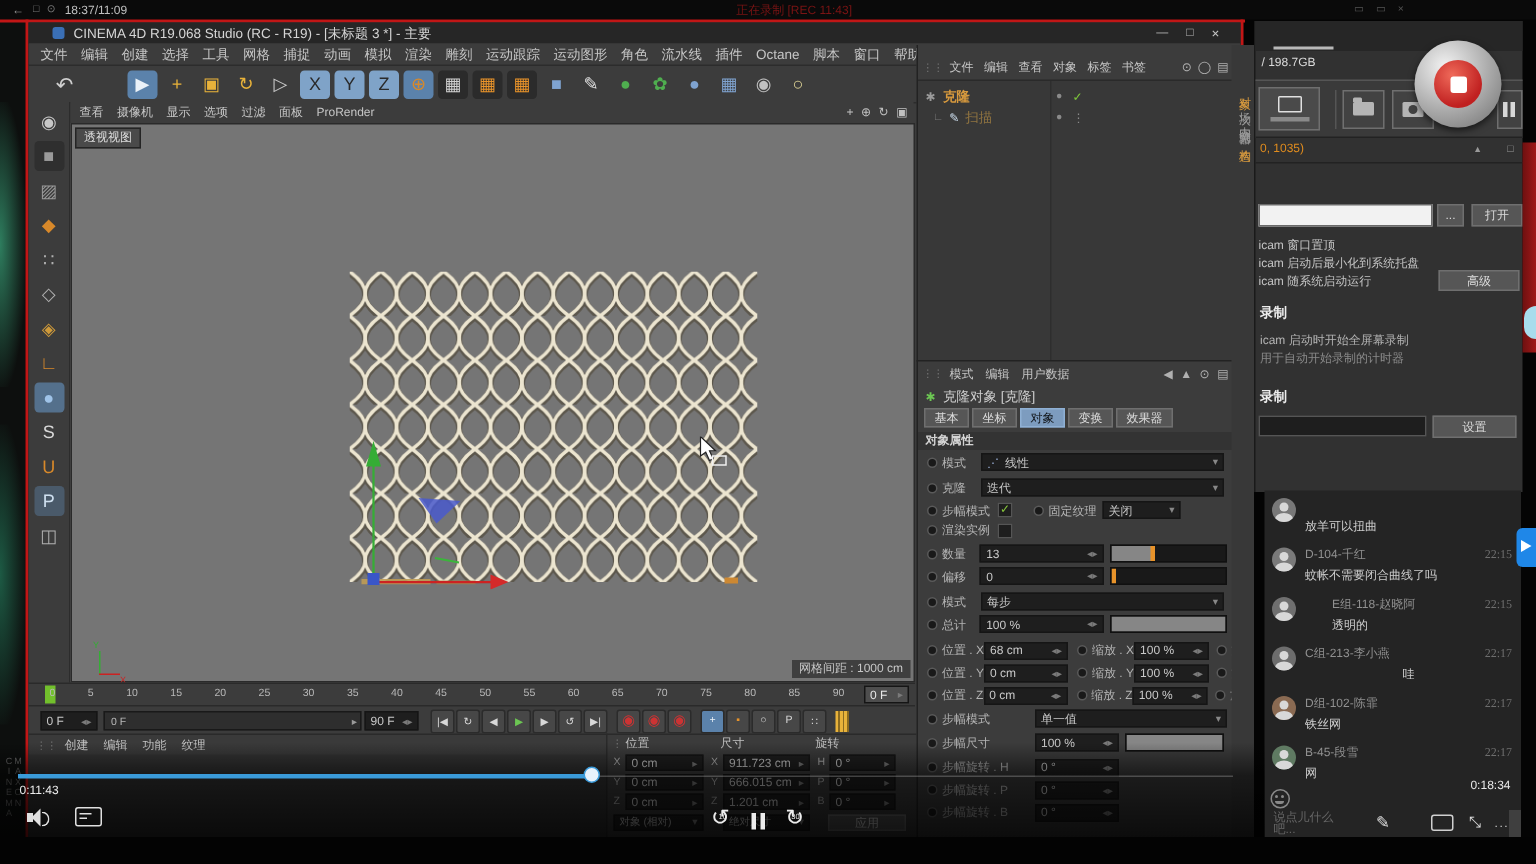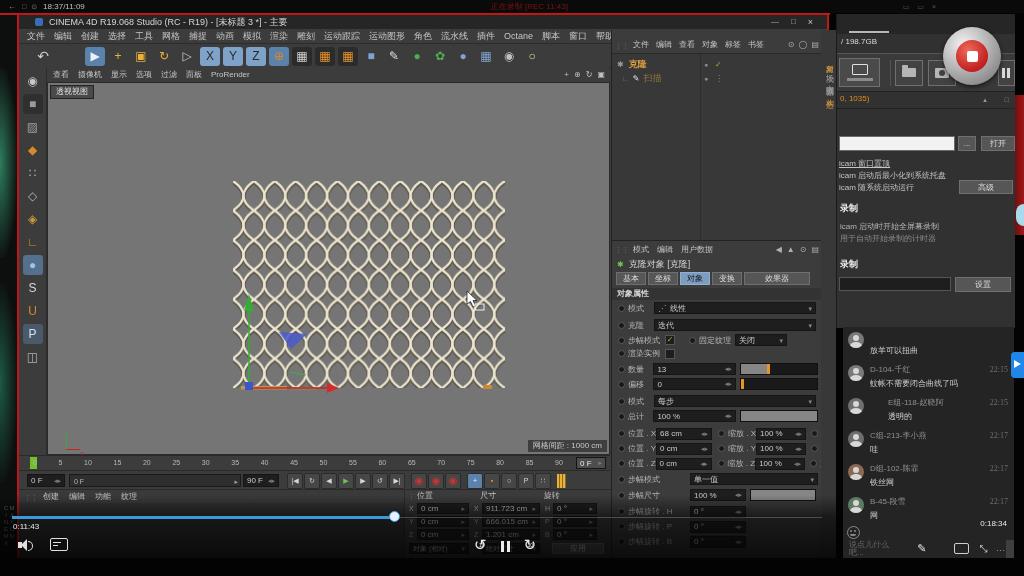--- a/index.html
+++ b/index.html
@@ -460,21 +460,21 @@
       </div>
       <div class="abs row" style="left:0;top:17px;width:211px;height:13px;">
         <span class="t8" style="color:#6cc653;margin-left:5px;">✱</span>
         <span class="t9" style="color:#d0d0d0;margin-left:5px;">克隆对象 [克隆]</span>
       </div>
       <div class="abs row" style="left:4px;top:31px;gap:2px;">
         <div class="btn t8" style="height:13px;padding:0 6px;">基本</div>
         <div class="btn t8" style="height:13px;padding:0 6px;">坐标</div>
         <div class="btn t8" style="height:13px;padding:0 6px;background:#7d9cbf;color:#101418;border-color:#8fb0d4;">对象</div>
         <div class="btn t8" style="height:13px;padding:0 6px;">变换</div>
-        <div class="btn t8" style="height:13px;padding:0 20px;">效果器</div>
+        <div class="btn t8" style="height:13px;padding:0 6px;">效果器</div>
       </div>
       <div class="abs row" style="left:0;top:47px;width:211px;height:12px;background:#333;">
         <span class="t8" style="color:#d4d4d4;margin-left:5px;font-weight:bold;">对象属性</span>
       </div>
 
       <div class="abs row" style="left:6px;top:61px;width:200px;">
         <span class="dot"></span>
           <span class="lbl" style="width:26px;">模式</span>
         <div class="dd" style="width:162px;height:12px;">
             <span class="row">
@@ -706,21 +706,21 @@
 
     <div class="abs row" style="left:2px;top:122px;">
       <div style="width:116px;height:15px;background:#f2f2f2;border:1px solid #6a6a6a;box-sizing:border-box;"></div>
       <div class="btn" style="width:18px;height:15px;margin-left:3px;">...</div>
       <div class="btn" style="width:34px;height:15px;margin-left:5px;">打开</div>
     </div>
 
     <div class="abs" style="left:2px;top:144px;width:176px;">
 
         <div class="row" style="height:12px;">
-          <span class="t8" style="color:#c4c4c4;white-space:nowrap;text-decoration:underline;">icam 窗口置顶</span>
+          <span class="t8" style="color:#c4c4c4;white-space:nowrap;">icam 窗口置顶</span>
         </div>
 
         <div class="row" style="height:12px;">
           <span class="t8" style="color:#c4c4c4;white-space:nowrap;">icam 启动后最小化到系统托盘</span>
         </div>
 
         <div class="row" style="height:12px;">
           <span class="t8" style="color:#c4c4c4;white-space:nowrap;">icam 随系统启动运行</span>
         </div>
       </div>
@@ -766,21 +766,21 @@
             <div class="row" style="height:9px;">
               <span class="msg-name">E组-118-赵晓阿</span>
               <span class="msg-time">22:15</span>
             </div>
             <div class="msg-text">透明的</div>
           </div>
         </div>
 
         <div style="display:flex;padding:5px 6px 4px 5px;">
           <div class="avatar" style="background: rgb(109, 109, 109);"></div>
-          <div style="flex:1;margin-left:6px;min-width:0;">
+          <div style="flex:1;margin-left:6px;min-width:0;text-align:center;">
             <div class="row" style="height:9px;">
               <span class="msg-name">C组-213-李小燕</span>
               <span class="msg-time">22:17</span>
             </div>
             <div class="msg-text">哇</div>
           </div>
         </div>
 
         <div style="display:flex;padding:5px 6px 4px 5px;">
           <div class="avatar" style="background: rgb(138, 106, 82);"></div>

